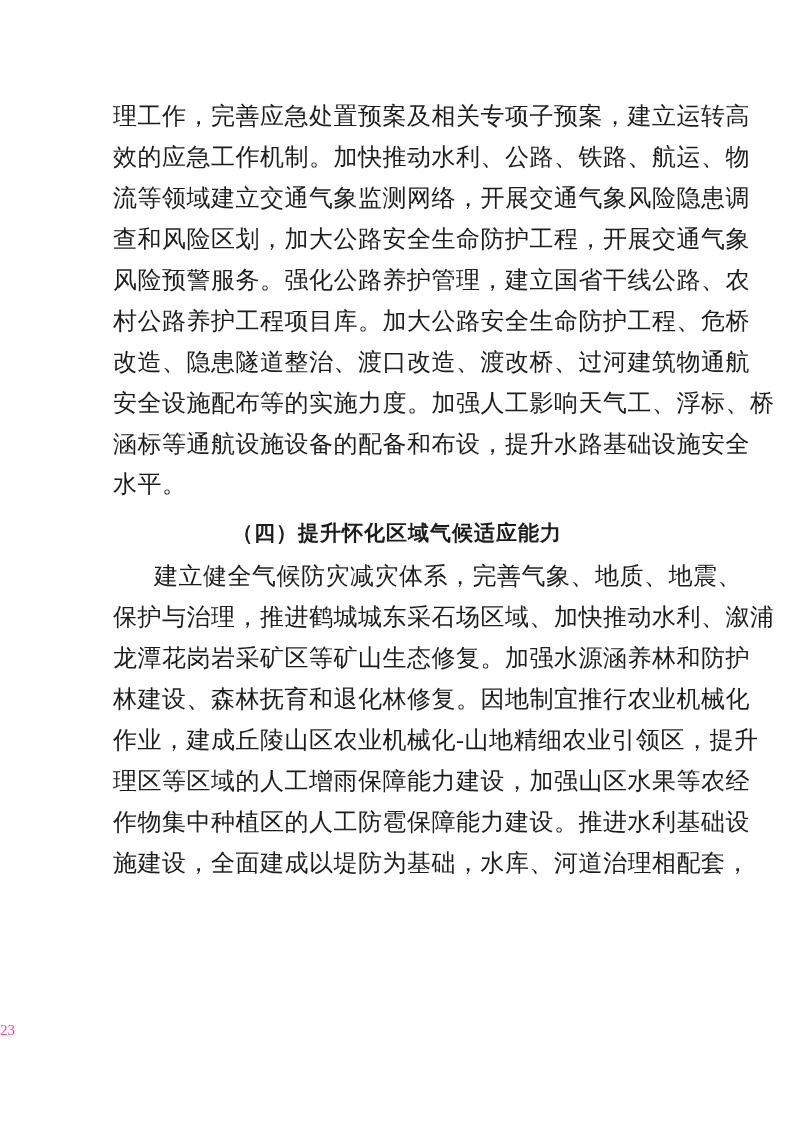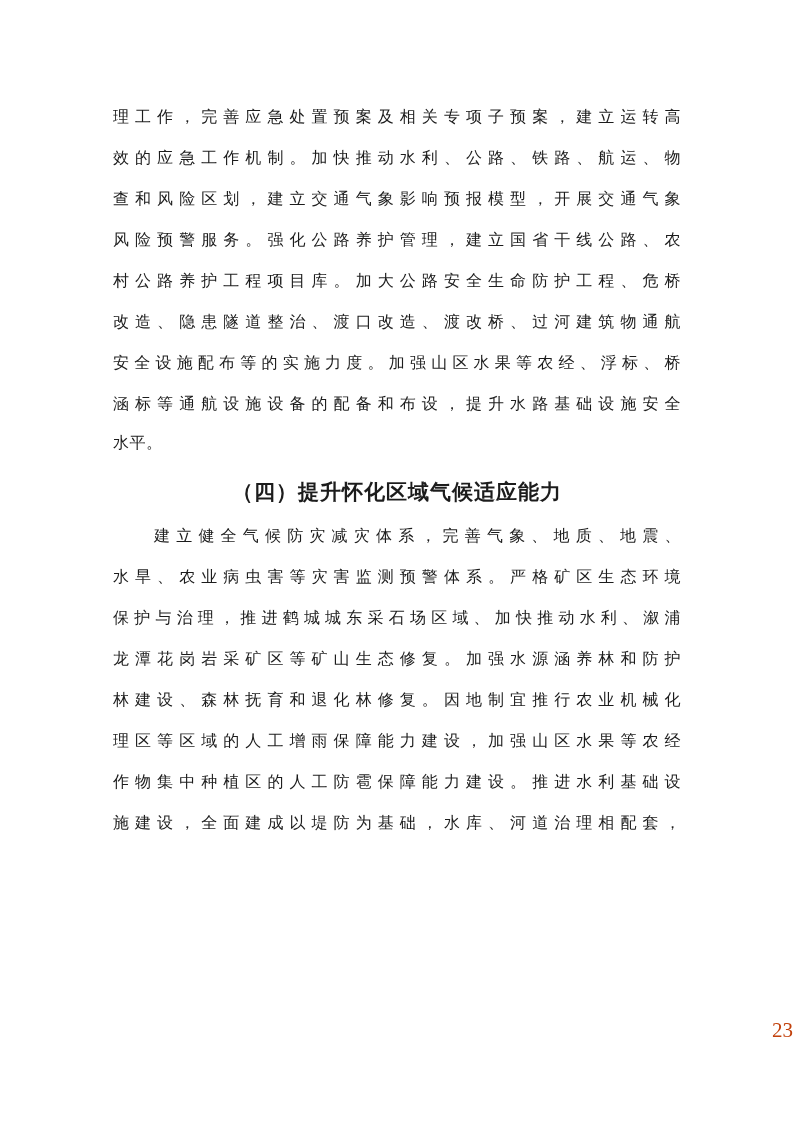--- a/index.html
+++ b/index.html
@@ -16,21 +16,21 @@
     color: #1c1c1c;
     overflow: hidden;
   }
   .content {
     position: absolute;
     left: 113px;
     top: 96px;
     width: 568px;
   }
   .line {
-    font-size: 16px;
+    font-size: 24px;
     line-height: 41px;
     height: 41px;
     text-align: justify;
     text-align-last: justify;
     letter-spacing: 0.5px;
     white-space: nowrap;
   }
   .line.short {
     text-align: left;
     text-align-last: left;
@@ -50,52 +50,53 @@
     white-space: nowrap;
   }
   .para2 {
     margin-top: 2px;
   }
   .page-number {
     position: absolute;
     top: 1020px;
     left: 0;
     width: 100%;
-    text-align: right;
-    font-size: 21px;
+    text-align: left;
+    font-size: 15px;
     line-height: 20px;
-    color: #c2410c;
+    color: #ec4899;
   }
 </style>
 </head>
 <body>
 
 <div class="page">
   <div class="content">
 
     <div class="para1">
       <div class="line">理工作，完善应急处置预案及相关专项子预案，建立运转高</div>
       <div class="line">效的应急工作机制。加快推动水利、公路、铁路、航运、物</div>
-      <div class="line">查和风险区划，建立交通气象影响预报模型，开展交通气象</div>
+      <div class="line">流等领域建立交通气象监测网络，开展交通气象风险隐患调</div>
+      <div class="line">查和风险区划，加大公路安全生命防护工程，开展交通气象</div>
       <div class="line">风险预警服务。强化公路养护管理，建立国省干线公路、农</div>
       <div class="line">村公路养护工程项目库。加大公路安全生命防护工程、危桥</div>
       <div class="line">改造、隐患隧道整治、渡口改造、渡改桥、过河建筑物通航</div>
-      <div class="line">安全设施配布等的实施力度。加强山区水果等农经、浮标、桥</div>
+      <div class="line">安全设施配布等的实施力度。加强人工影响天气工、浮标、桥</div>
       <div class="line">涵标等通航设施设备的配备和布设，提升水路基础设施安全</div>
       <div class="line short">水平。</div>
     </div>
 
     <div class="section-heading">（四）提升怀化区域气候适应能力</div>
 
     <div class="para2">
       <div class="line indent">建立健全气候防灾减灾体系，完善气象、地质、地震、</div>
-      <div class="line">水旱、农业病虫害等灾害监测预警体系。严格矿区生态环境</div>
       <div class="line">保护与治理，推进鹤城城东采石场区域、加快推动水利、溆浦</div>
       <div class="line">龙潭花岗岩采矿区等矿山生态修复。加强水源涵养林和防护</div>
       <div class="line">林建设、森林抚育和退化林修复。因地制宜推行农业机械化</div>
+      <div class="line">作业，建成丘陵山区农业机械化-山地精细农业引领区，提升</div>
       <div class="line">理区等区域的人工增雨保障能力建设，加强山区水果等农经</div>
       <div class="line">作物集中种植区的人工防雹保障能力建设。推进水利基础设</div>
       <div class="line">施建设，全面建成以堤防为基础，水库、河道治理相配套，</div>
     </div>
 
   </div>
 
   <div class="page-number">23</div>
 </div>
 

